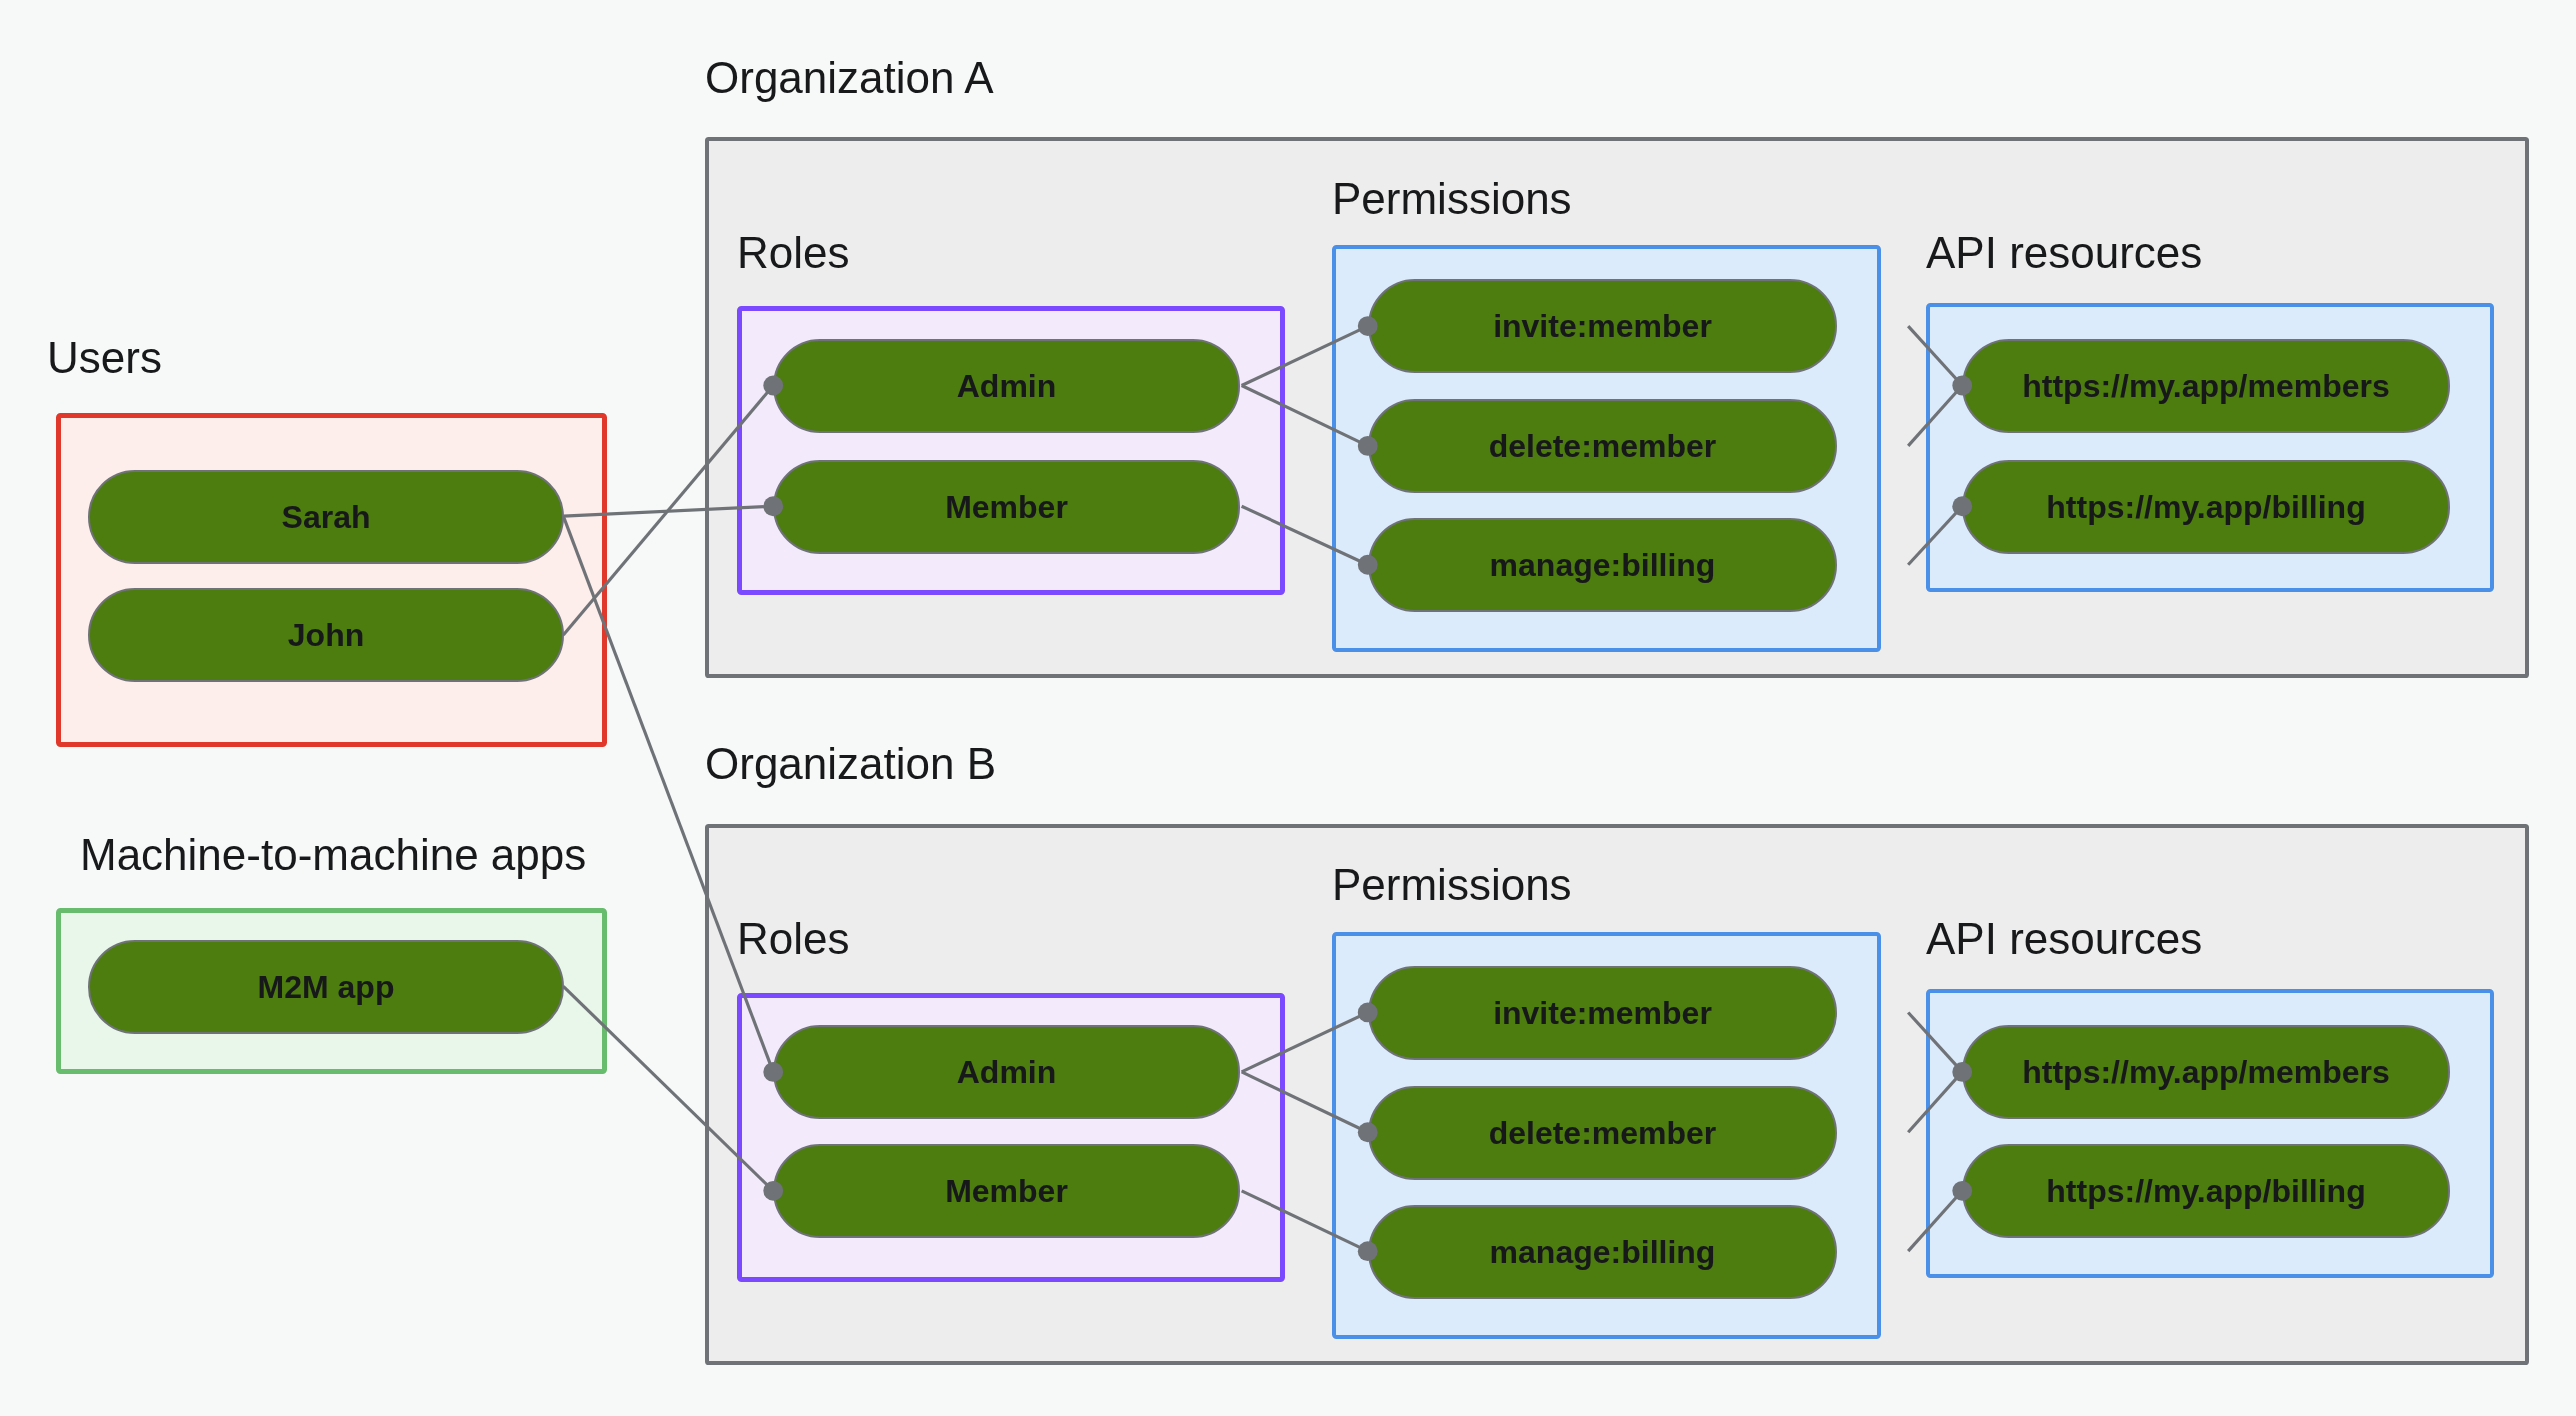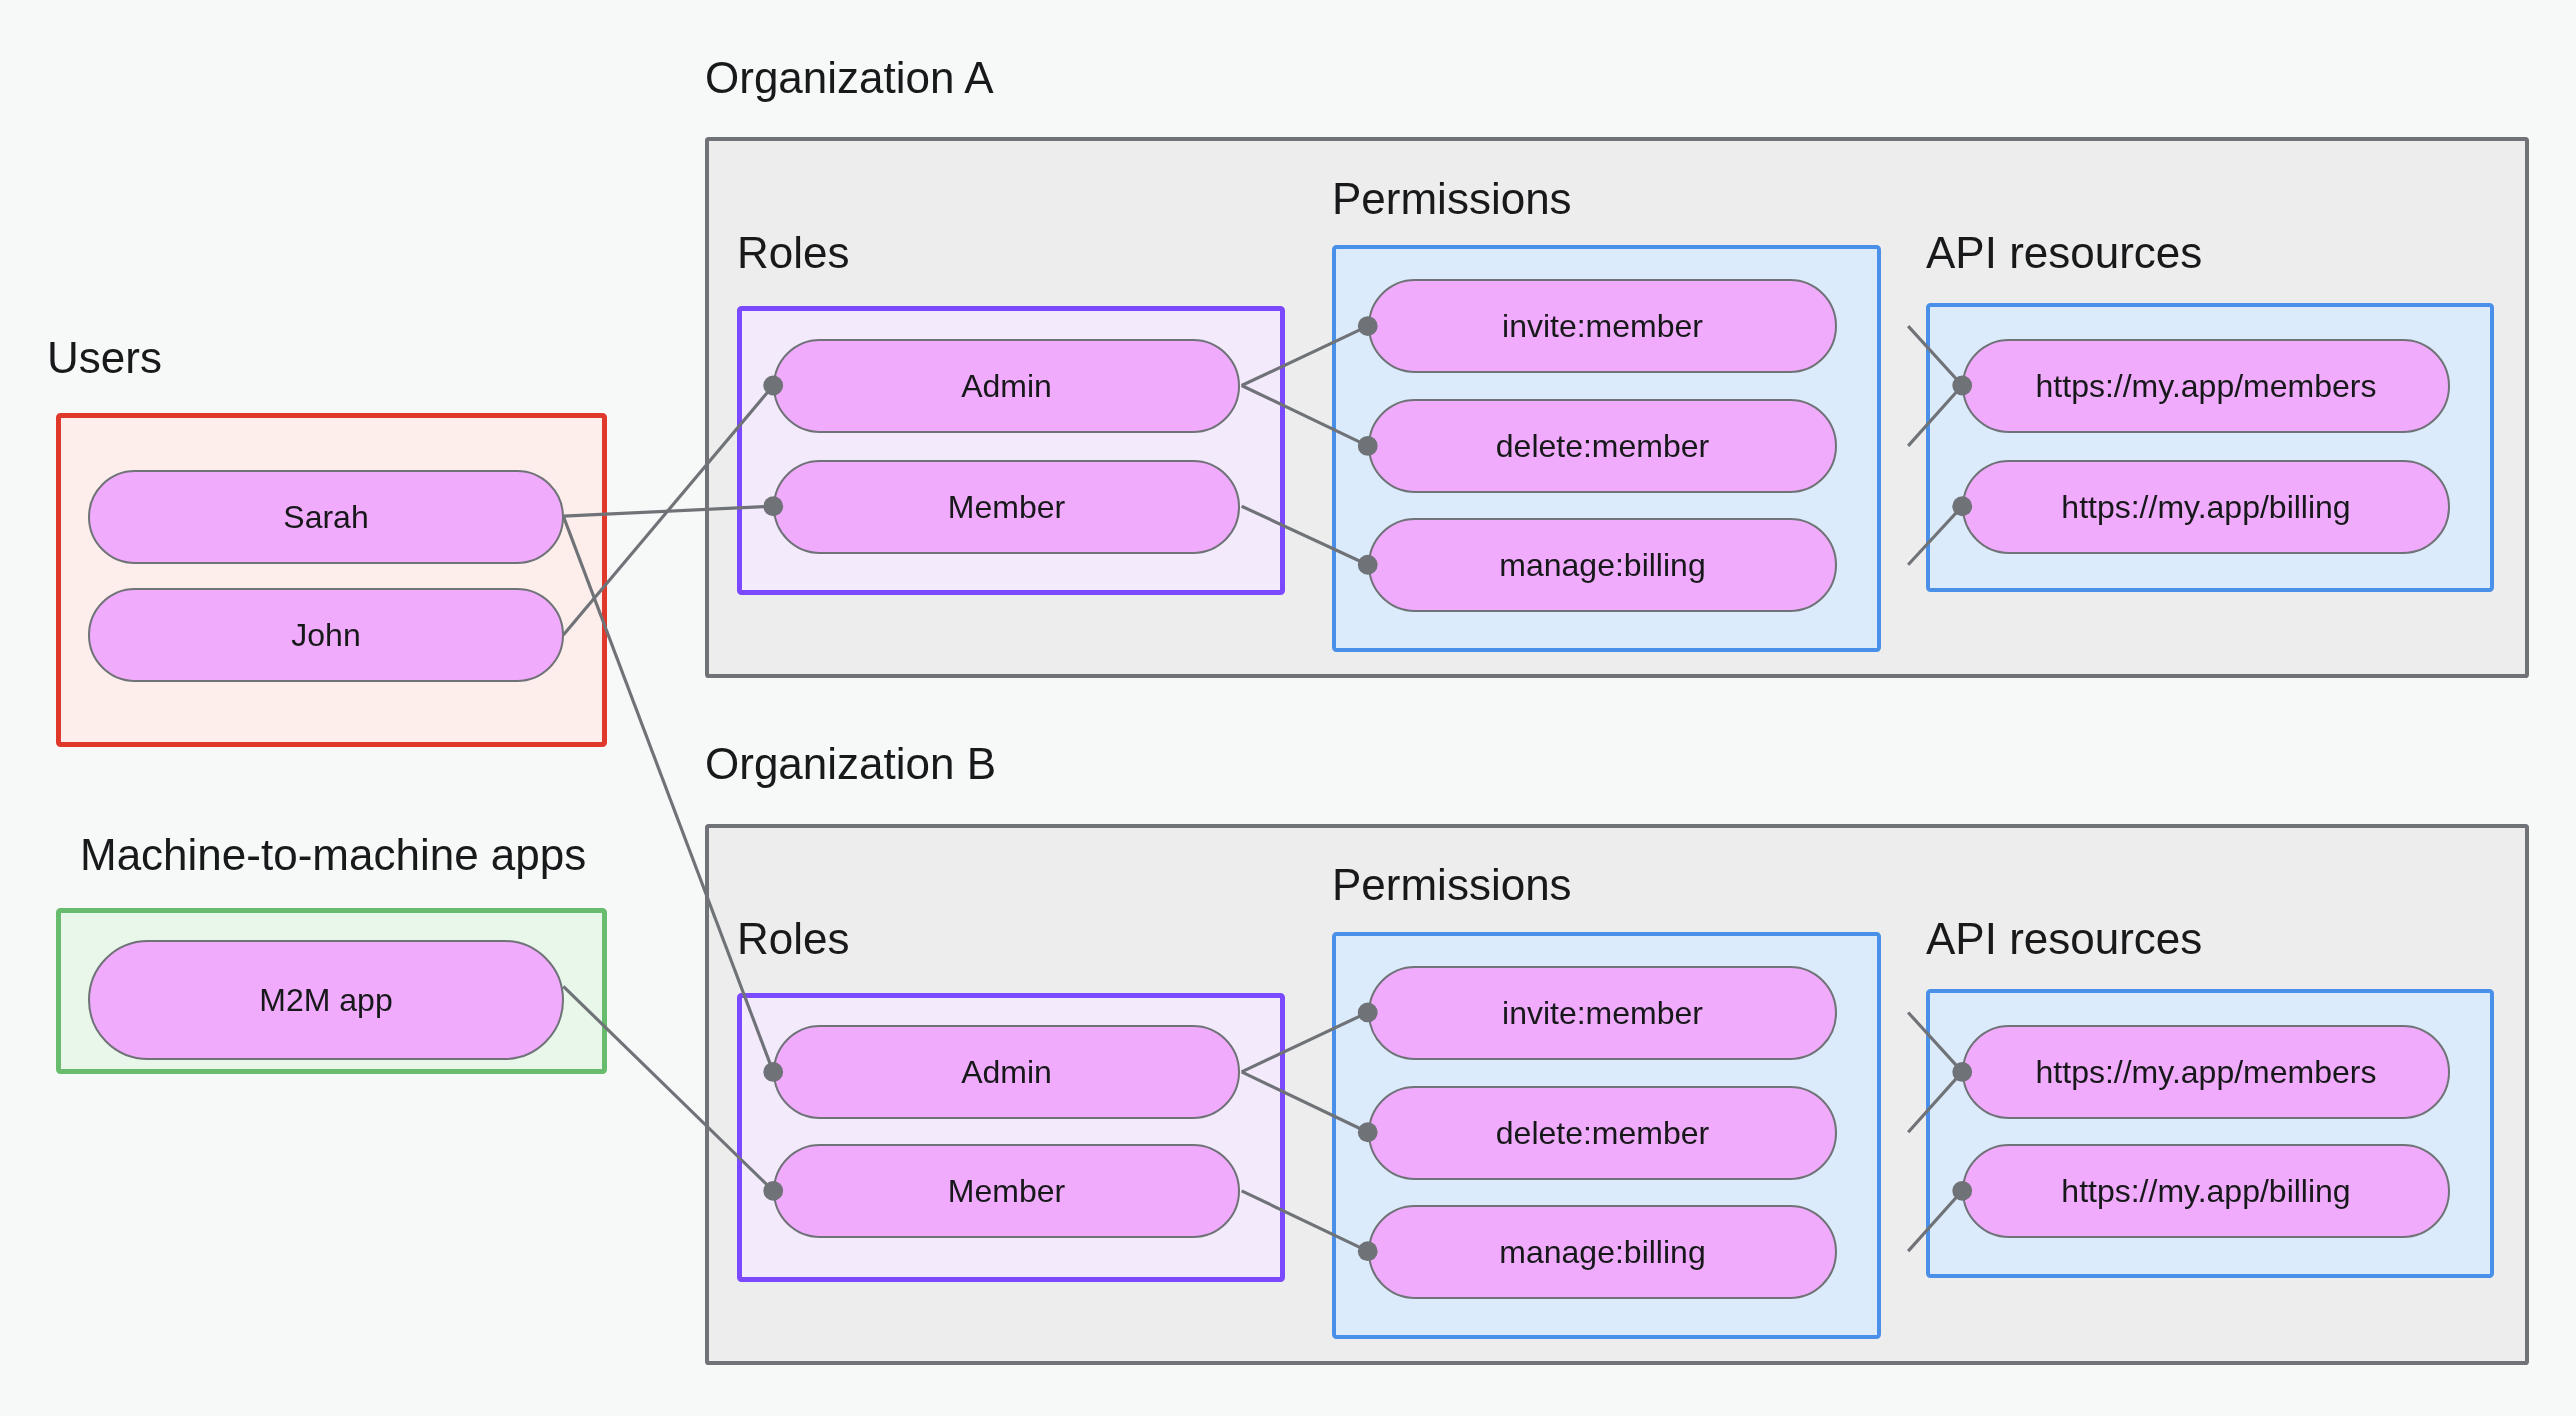--- a/index.html
+++ b/index.html
@@ -40,31 +40,32 @@
     border-radius: 4.5px;
     z-index: 2;
   }
   .zone.users    { background: #fdedeb; border: 5.4px solid #e0392c; }
   .zone.m2m      { background: #e9f6ea; border: 5.4px solid #67bd6d; }
   .zone.roles    { background: #f3eafc; border: 5.4px solid #7b49ff; }
   .zone.perms    { background: #dcebfb; border: 4.5px solid #4a90e8; }
   .zone.apis     { background: #dcebfb; border: 4.5px solid #4a90e8; }
   .pill {
     position: absolute;
-    background: #f0abfc;
+    background: #4d7c0f;
     border: 2.7px solid #6f7377;
     border-radius: 900px;
     display: flex;
     align-items: center;
     justify-content: center;
     font-size: 32px;
     color: #17181a;
     z-index: 4;
     box-sizing: border-box;
     white-space: nowrap;
+    font-weight: bold;
   }
 </style>
 </head>
 <body>
 
 <div id="stage">
 
   <svg id="edges" viewBox="0 0 2859 1572" width="2576" height="1416">
     <g stroke="#6f7377" stroke-width="3.5" fill="none">
 
@@ -116,21 +117,21 @@
     </g>
   </svg>
 
   <div class="grp-label" style="left:47px; top:336px;">Users</div>
   <div class="zone users" style="left:56px; top:413px; width:541px; height:324px;"></div>
   <div class="pill" style="left:88px; top:588px; width:476px; height:94px;">John</div>
   <div class="pill" style="left:88px; top:470px; width:476px; height:94px;">Sarah</div>
 
   <div class="grp-label" style="left:48px; top:833px;margin-left:32px;">Machine-to-machine apps</div>
   <div class="zone m2m" style="left:56px; top:908px; width:541px; height:156px;"></div>
-  <div class="pill" style="left:88px; top:940px; width:476px; height:120px;">M2M app</div>
+  <div class="pill" style="left:88px; top:940px; width:476px; height:94px;">M2M app</div>
 
   <div class="grp-label" style="left:705px; top:56px;">Organization A</div>
   <div class="org-box" style="left:705px; top:137px; width:1816px; height:533px;"></div>
 
   <div class="grp-label" style="left:737px; top:231px;">Roles</div>
   <div class="zone roles" style="left:737px; top:306px; width:538px; height:279px;"></div>
   <div class="pill" style="left:773px; top:339px; width:467px; height:94px;">Admin</div>
   <div class="pill" style="left:773px; top:460px; width:467px; height:94px;">Member</div>
 
   <div class="grp-label" style="left:1332px; top:177px;">Permissions</div>

